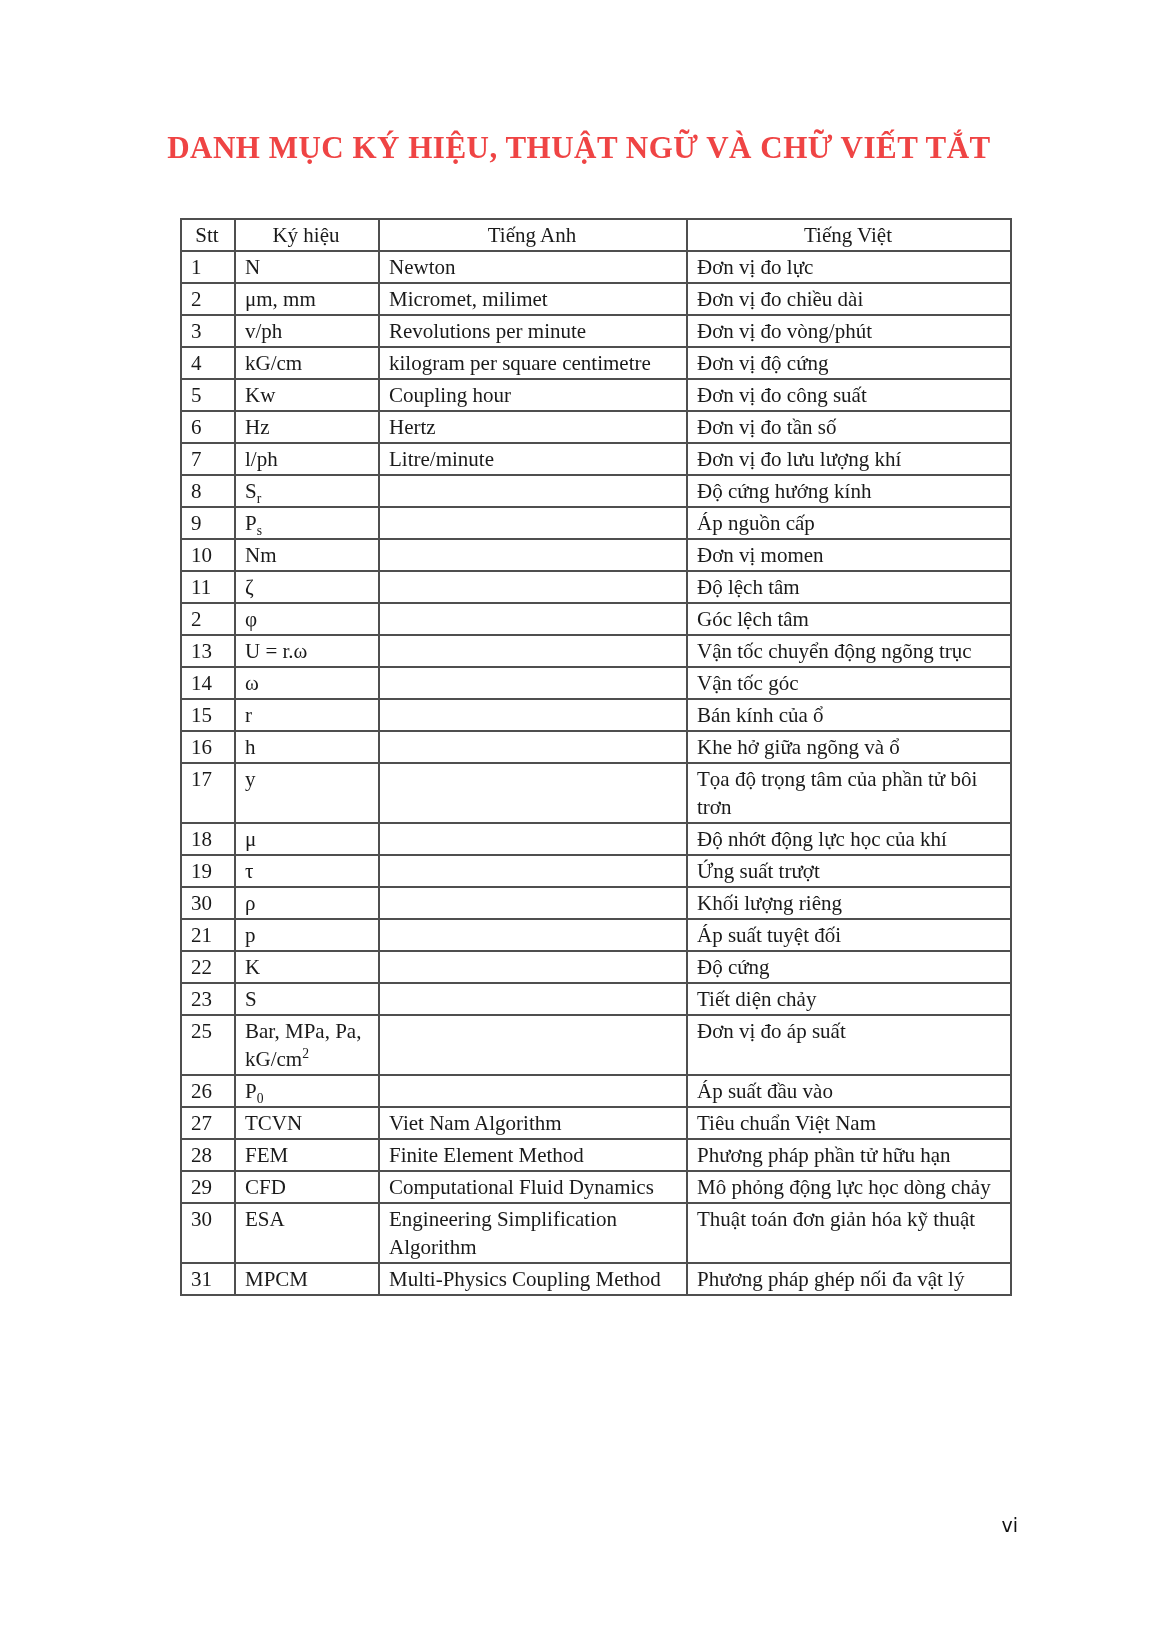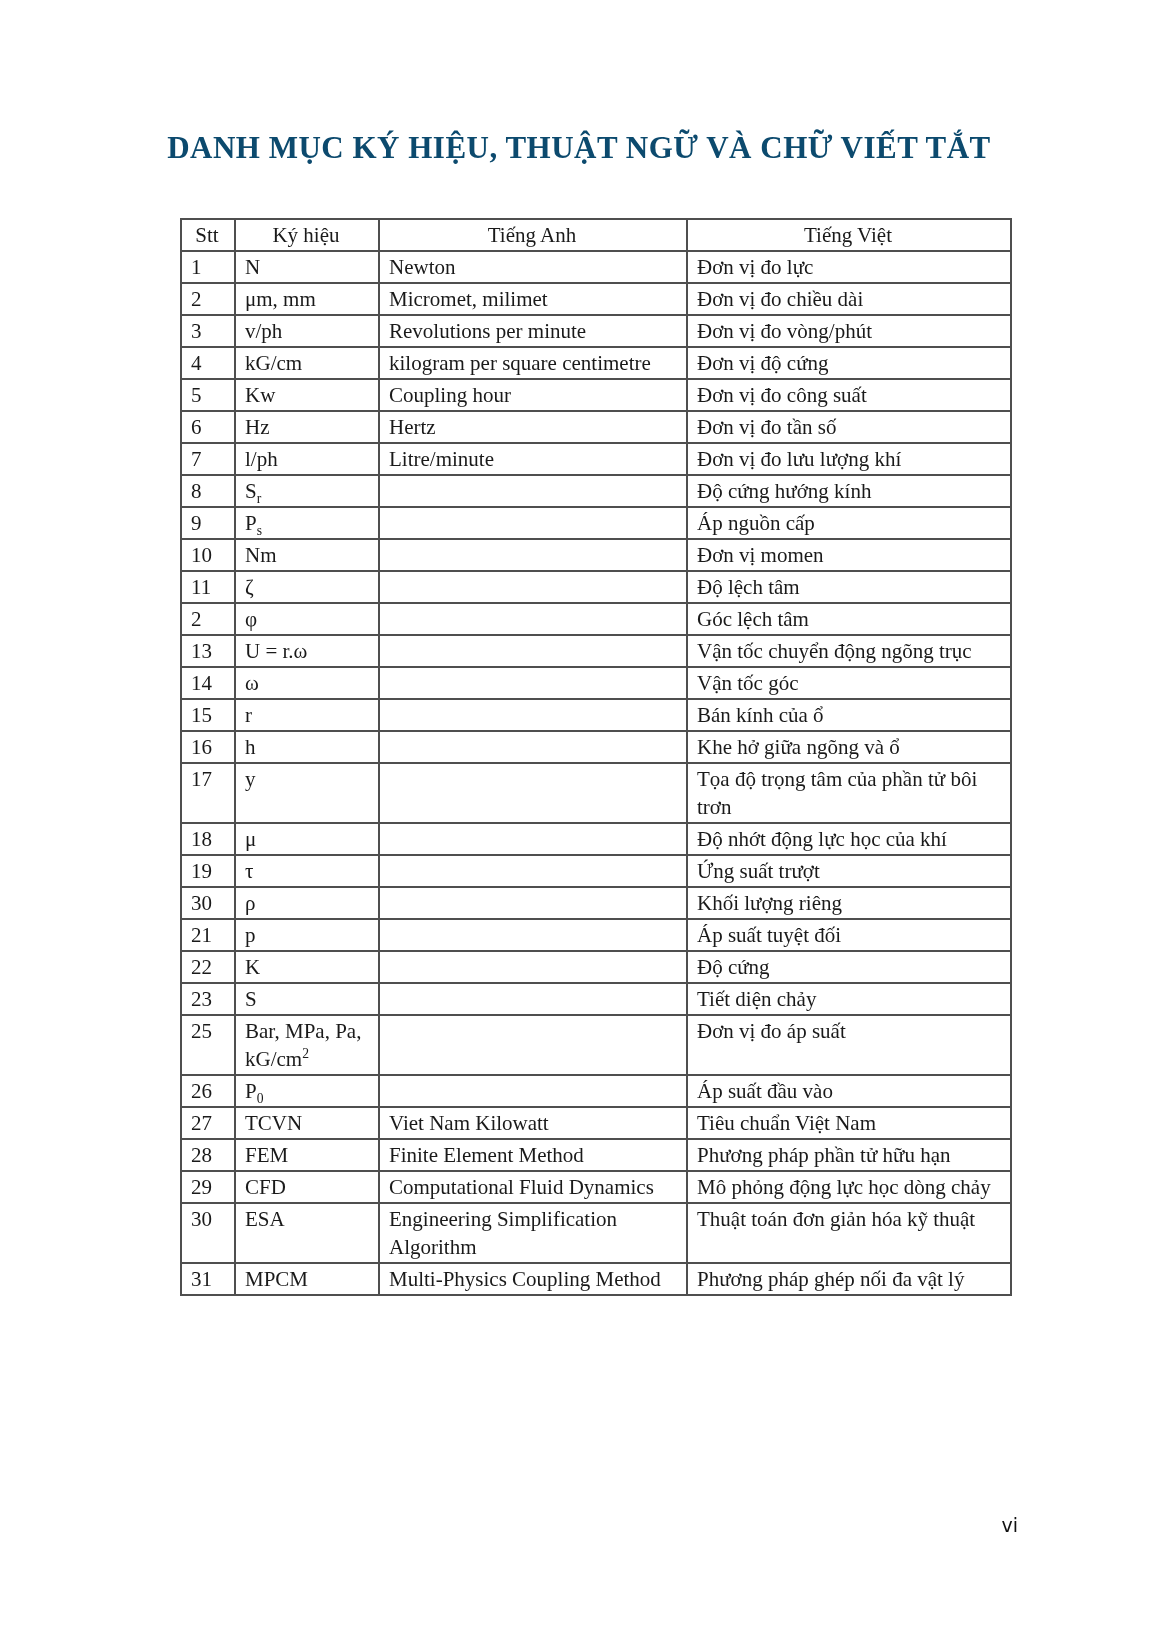--- a/index.html
+++ b/index.html
@@ -11,21 +11,21 @@
     color:#1a1a1a;
     overflow:hidden;
   }
   .title {
     position:absolute;
     top:130px; left:0; width:1158px;
     text-align:center;
     font-size:31px;
     font-weight:bold;
     letter-spacing:0.5px;
-    color:#0c4a6e;
+    color:#ef4444;
   }
   table.symbols {
     position:absolute;
     left:180px; top:218px;
     width:830px;
     border-collapse:collapse;
     table-layout:fixed;
   }
   table.symbols th, table.symbols td {
     border:2px solid #4f4f4f;
@@ -218,21 +218,21 @@
       </tr>
       <tr>
         <td class="c-stt">26</td>
         <td class="c-sym">P<span class="sub">0</span></td>
         <td class="c-eng"></td>
         <td class="c-vie">Áp suất đầu vào</td>
       </tr>
       <tr>
         <td class="c-stt">27</td>
         <td class="c-sym">TCVN</td>
-        <td class="c-eng">Viet Nam Kilowatt</td>
+        <td class="c-eng">Viet Nam Algorithm</td>
         <td class="c-vie">Tiêu chuẩn Việt Nam</td>
       </tr>
       <tr>
         <td class="c-stt">28</td>
         <td class="c-sym">FEM</td>
         <td class="c-eng">Finite Element Method</td>
         <td class="c-vie">Phương pháp phần tử hữu hạn</td>
       </tr>
       <tr>
         <td class="c-stt">29</td>

